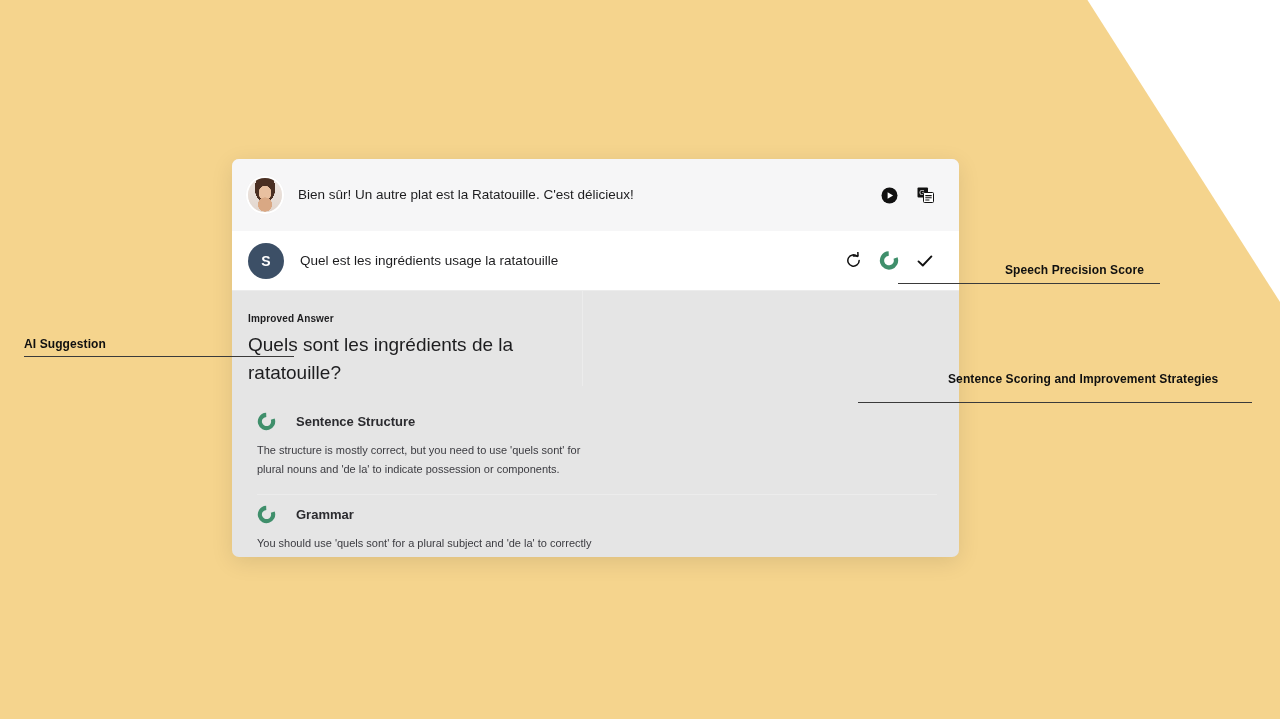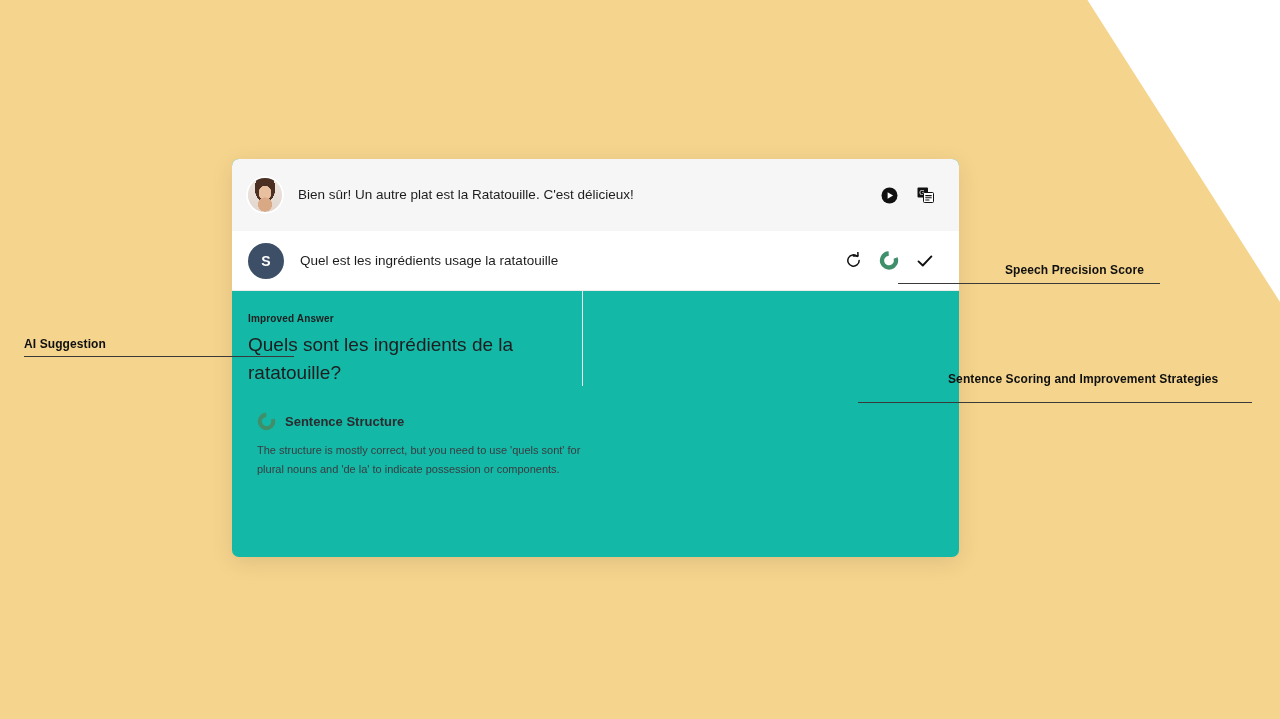--- a/index.html
+++ b/index.html
@@ -29,21 +29,21 @@
     clip-path: polygon(100% 0, 100% 100%, 17% 0);
   }
 
   
   #card {
     position: absolute;
     left: 232px;
     top: 159px;
     width: 727px;
     height: 398px;
-    background: #14b8a6;
+    background: #e5e5e5;
     border-radius: 7px;
     box-shadow: 0 5px 22px rgba(0,0,0,.10);
     overflow: hidden;
   }
 
   
   .chat-row {
     display: flex;
     align-items: center;
     padding: 0 24px 0 16px;
@@ -137,21 +137,21 @@
     padding: 16px 22px 0 25px;
   }
   .criterion {
     padding: 10px 0 15px 0;
     border-bottom: 1px solid #ececec;
   }
   .criterion:last-child { border-bottom: none; }
   .criterion-head {
     display: flex;
     align-items: center;
-    gap: 9px;
+    gap: 20px;
     margin-bottom: 10px;
   }
   .criterion-title {
     font-size: 13px;
     font-weight: 700;
     color: #2b2b2f;
   }
   .criterion-desc {
     font-size: 11px;
     color: #3b3b40;
@@ -254,20 +254,29 @@
           <div class="criterion-head">
             <svg width="19" height="19" viewBox="0 0 24 24" class="score-ring">
               <circle cx="12" cy="12" r="8.4" fill="none" stroke="#3f8f6b" stroke-width="5.2" stroke-dasharray="42 52.8" stroke-dashoffset="-6" stroke-linecap="butt" transform="rotate(-62 12 12)"></circle>
             </svg>
             <span class="criterion-title">Sentence Structure</span>
           </div>
           <div class="criterion-desc">The structure is mostly correct, but you need to use 'quels sont' for plural nouns and 'de la' to indicate possession or components.</div>
         </div>
 
 
+        <div class="criterion">
+          <div class="criterion-head">
+            <svg width="19" height="19" viewBox="0 0 24 24" class="score-ring">
+              <circle cx="12" cy="12" r="8.4" fill="none" stroke="#3f8f6b" stroke-width="5.2" stroke-dasharray="42 52.8" stroke-dashoffset="-6" stroke-linecap="butt" transform="rotate(-62 12 12)"></circle>
+            </svg>
+            <span class="criterion-title">Grammar</span>
+          </div>
+          <div class="criterion-desc">You should use 'quels sont' for a plural subject and 'de la' to correctly form the question about ingredients in ratatouille.</div>
+        </div>
 
       </div>
     </div>
   </div>
 
   <div class="annotation" id="ann-speech">Speech Precision Score</div>
   <div class="ann-rule" id="ann-speech-rule"></div>
 
   <div class="annotation" id="ann-strategies">Sentence Scoring and Improvement Strategies</div>
   <div class="ann-rule" id="ann-strategies-rule"></div>

